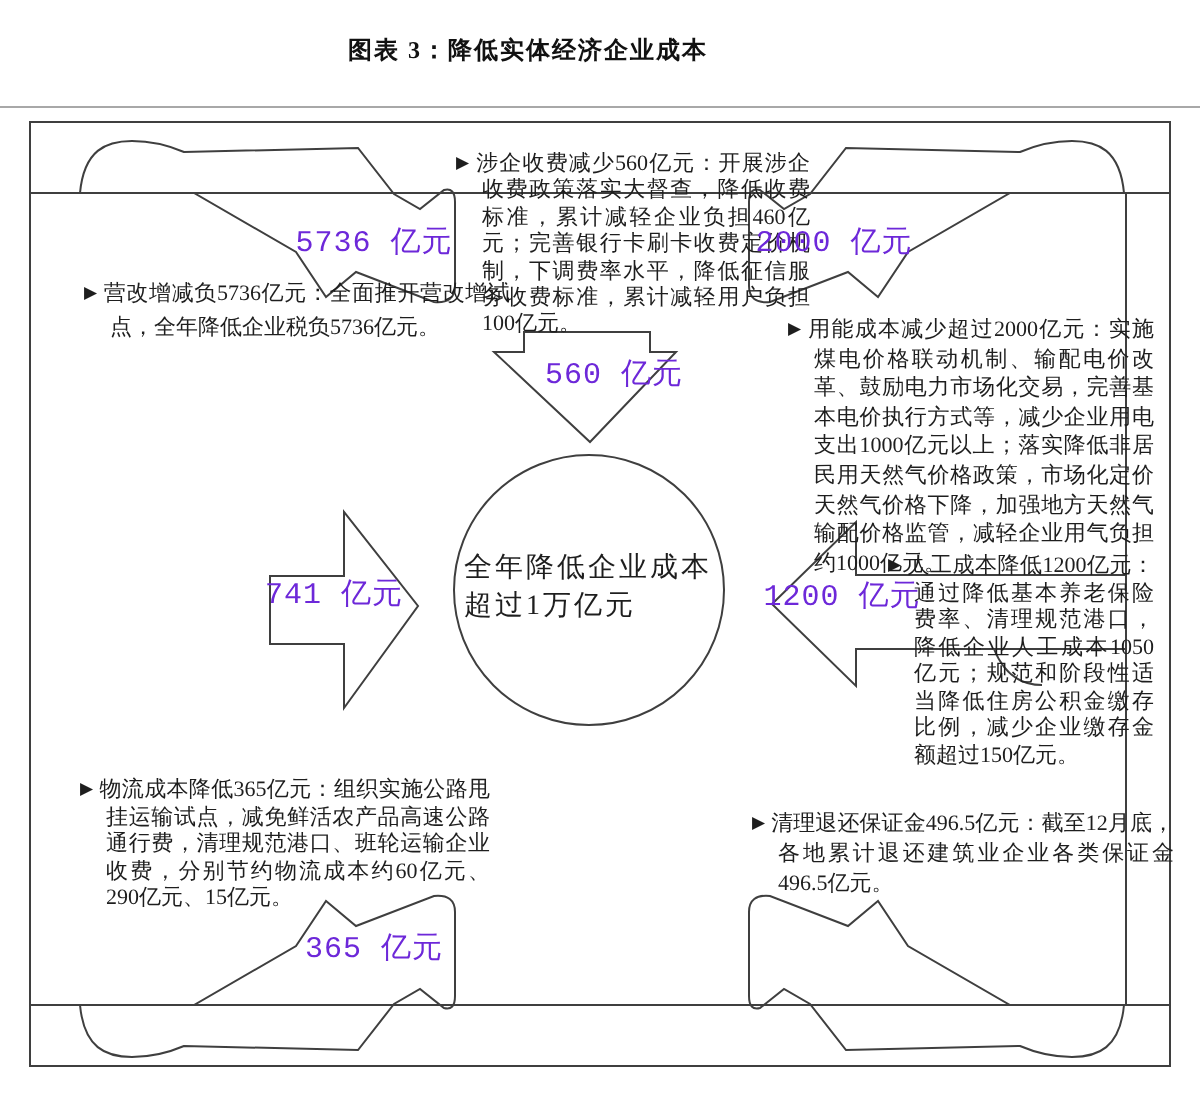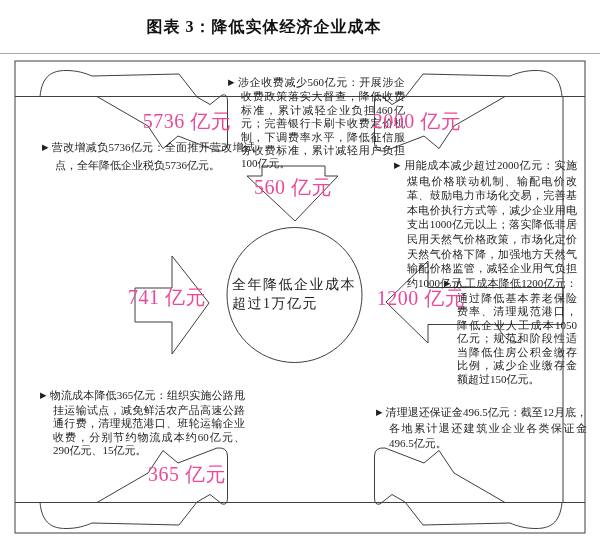--- a/index.html
+++ b/index.html
@@ -1,28 +1,28 @@
 <!DOCTYPE html>
 <html><head>
 <meta charset="utf-8">
 <style>
   html,body{margin:0;padding:0;background:#fff;}
   .stage{position:relative;width:600px;height:547px;background:#ffffff;overflow:hidden;
          font-family:"Liberation Serif","DejaVu Serif",serif;color:#1e1e1e;}
   .title{position:absolute;top:17px;left:0;width:528px;text-align:center;
-         font-weight:bold;font-size:16px;letter-spacing:1px;color:#111;}
+         font-weight:bold;font-size:12px;letter-spacing:1px;color:#111;}
   .rule{position:absolute;top:53px;left:0;width:600px;height:1px;background:#a8a8a8;}
   svg.canvas{position:absolute;left:0;top:0;width:600px;height:547px;}
   .shape{fill:#ffffff;stroke:#3f3f3f;stroke-width:1;}
   .fline{fill:none;stroke:#3f3f3f;stroke-width:1;}
   .desc{position:absolute;font-size:11px;line-height:15px;color:#1e1e1e;
         padding-left:13px;text-indent:-13px;text-align:justify;}
   .bul{font-size:8.5px;position:relative;top:-1px;margin-right:3px;}
-  .amt{position:absolute;transform:translate(-50%,-50%);font-size:20px;
-       white-space:nowrap;letter-spacing:.5px;color:#ec4899;}
+  .amt{position:absolute;transform:translate(-50%,-50%);font-size:15px;
+       white-space:nowrap;letter-spacing:.5px;color:#6d28d9;font-family:Liberation Mono, monospace;}
   .circle-text{position:absolute;left:294px;top:294px;transform:translate(-50%,-50%);
        text-align:left;font-size:14px;line-height:19px;white-space:nowrap;letter-spacing:1.5px;}
   .circle-text div{white-space:nowrap;}
 </style>
 </head>
 <body>
 
 <div class="stage">
 
   <div class="title">图表 3：降低实体经济企业成本</div>
@@ -67,21 +67,21 @@
 
 
   <div class="desc" style="left:444px;top:277px;width:120px;line-height:13.5px;"><span class="bul">▶</span><span>人工成本降低1200亿元：通过降低基本养老保险费率、清理规范港口，降低企业人工成本1050亿元；规范和阶段性适当降低住房公积金缴存比例，减少企业缴存金额超过150亿元。</span></div>
 
   <div class="desc" style="left:40px;top:389px;width:192px;line-height:13.5px;"><span class="bul">▶</span><span>物流成本降低365亿元：组织实施公路甩挂运输试点，减免鲜活农产品高速公路通行费，清理规范港口、班轮运输企业收费，分别节约物流成本约60亿元、290亿元、15亿元。</span></div>
 
   <div class="desc" style="left:376px;top:405px;width:198px;line-height:15px;"><span class="bul">▶</span><span>清理退还保证金496.5亿元：截至12月底，各地累计退还建筑业企业各类保证金496.5亿元。</span></div>
 
   <div class="amt" style="left:187px;top:121px;">5736 亿元</div>
   <div class="amt" style="left:417px;top:121px;">2000 亿元</div>
-  <div class="amt" style="left:293px;top:187px;">560 亿元</div>
+  <div class="amt" style="left:307px;top:187px;">560 亿元</div>
   <div class="amt" style="left:167px;top:297px;">741 亿元</div>
   <div class="amt" style="left:421px;top:298px;">1200 亿元</div>
   <div class="amt" style="left:187px;top:474px;">365 亿元</div>
 
   <div class="circle-text">
     <div>全年降低企业成本</div>
     <div>超过1万亿元</div>
   </div>
 
 </div>

